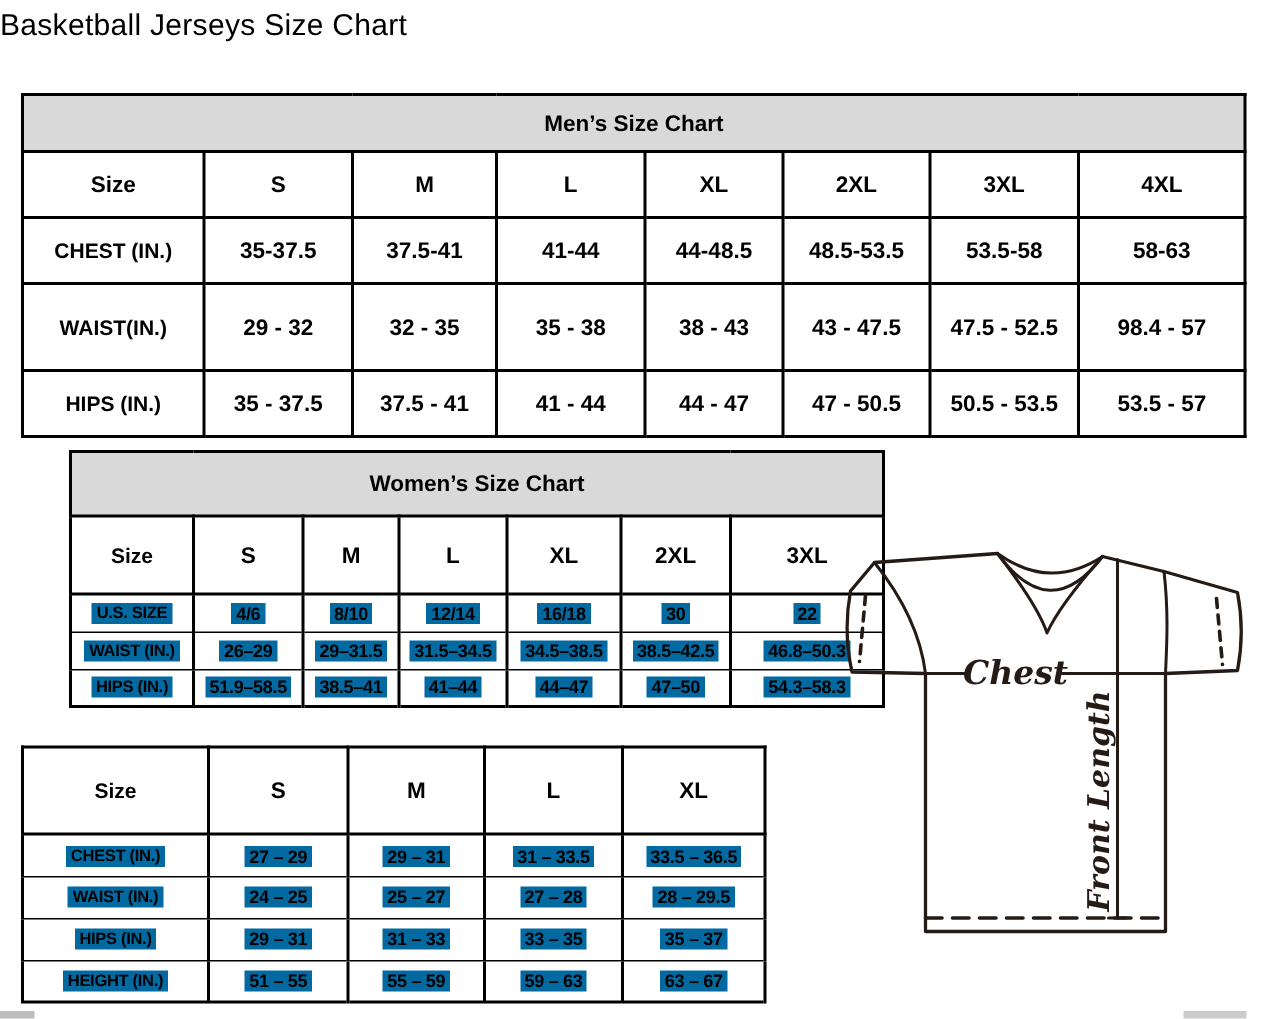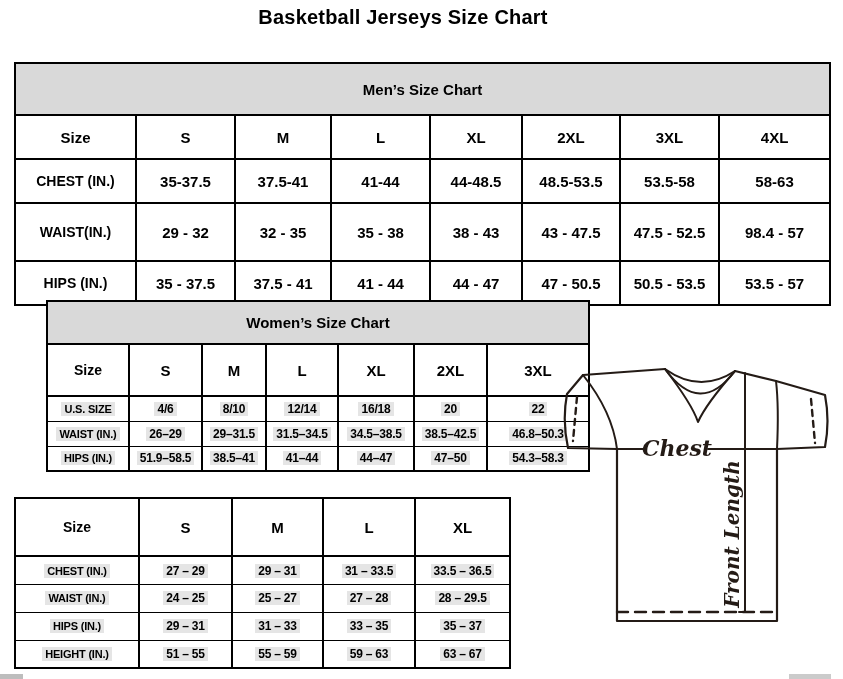--- a/index.html
+++ b/index.html
@@ -4,21 +4,21 @@
 <style>
   * { box-sizing: border-box; }
   html,body { margin:0; padding:0; }
   body {
     width:843px; height:679px; background:#ffffff; position:relative;
     font-family:"Liberation Sans", sans-serif; color:#000;
     overflow:hidden;
   }
   .page-title {
     position:absolute; left:0; top:6px; width:806px;
-    text-align:center; font-size:20px; font-weight:bold; letter-spacing:0.2px;
+    font-size:20px; font-weight:normal; letter-spacing:0.2px;
   }
   .chart { position:absolute; }
   .chart table {
     width:100%; height:100%;
     border-collapse:collapse; table-layout:fixed;
     border:2px solid #000;
   }
   .chart td {
     border:2px solid #000; text-align:center; vertical-align:middle;
     padding:0; overflow:hidden; white-space:nowrap;
@@ -34,21 +34,21 @@
   #womens { left:14px; top:300px; width:542px; height:172px;margin-left:32px; }
   #youth  { left:14px; top:497px; width:495px; height:172px; }
   .small-table td.colhead { font-weight:bold; font-size:15px; }
   .small-table td.colhead.sizehead { font-size:14px; }
   .small-table tr.datarow td {
     font-weight:bold; font-size:12px;
     border-top-width:1px; border-bottom-width:1px;
     letter-spacing:-0.2px;
   }
   .small-table tr.datarow td.rowlabel { font-size:11px; }
-  .hl { background:#e5e5e5; padding:0 3px; display:inline-block; line-height:14px; }
+  .hl { background:#0369a1; padding:0 3px; display:inline-block; line-height:14px; }
   
   #jersey-wrap { position:absolute; left:558px; top:362px; width:285px; height:265px; }
   #jersey-wrap svg { display:block; }
   .jersey-text {
     font-family:"DejaVu Serif", "Liberation Serif", serif;
     font-style:italic; font-weight:bold; fill:#241b16;
   }
   
   .scroll-frag { position:absolute; height:5px; top:674px; }
   #scroll-frag-left  { left:0; width:23px; background:#bdbdbd; }
@@ -65,21 +65,21 @@
       <col style="width:121px">
         <col style="width:99px">
         <col style="width:96px">
         <col style="width:99px">
       <col style="width:92px">
         <col style="width:98px">
         <col style="width:99px">
         <col style="width:111px">
     </colgroup>
     <tbody>
-        <tr style="height:52px">
+        <tr style="height:38px">
       <td colspan="8" class="tbl-title">Men’s Size Chart</td>
     </tr>
     <tr style="height:44px">
       <td>Size</td>
       <td>S</td>
       <td>M</td>
       <td>L</td>
       <td>XL</td>
       <td>2XL</td>
       <td>3XL</td>
@@ -142,21 +142,21 @@
       <td class="colhead">XL</td>
       <td class="colhead">2XL</td>
       <td class="colhead">3XL</td>
     </tr>
     <tr class="datarow" style="height:22px">
       <td class="rowlabel"><span class="hl">U.S. SIZE</span></td>
       <td><span class="hl">4/6</span></td>
       <td><span class="hl">8/10</span></td>
       <td><span class="hl">12/14</span></td>
       <td><span class="hl">16/18</span></td>
-      <td><span class="hl">20</span></td>
+      <td><span class="hl">30</span></td>
       <td><span class="hl">22</span></td>
     </tr>
     <tr class="datarow" style="height:22px">
       <td class="rowlabel"><span class="hl">WAIST (IN.)</span></td>
       <td><span class="hl">26–29</span></td>
       <td><span class="hl">29–31.5</span></td>
       <td><span class="hl">31.5–34.5</span></td>
       <td><span class="hl">34.5–38.5</span></td>
       <td><span class="hl">38.5–42.5</span></td>
       <td><span class="hl">46.8–50.3</span></td>

